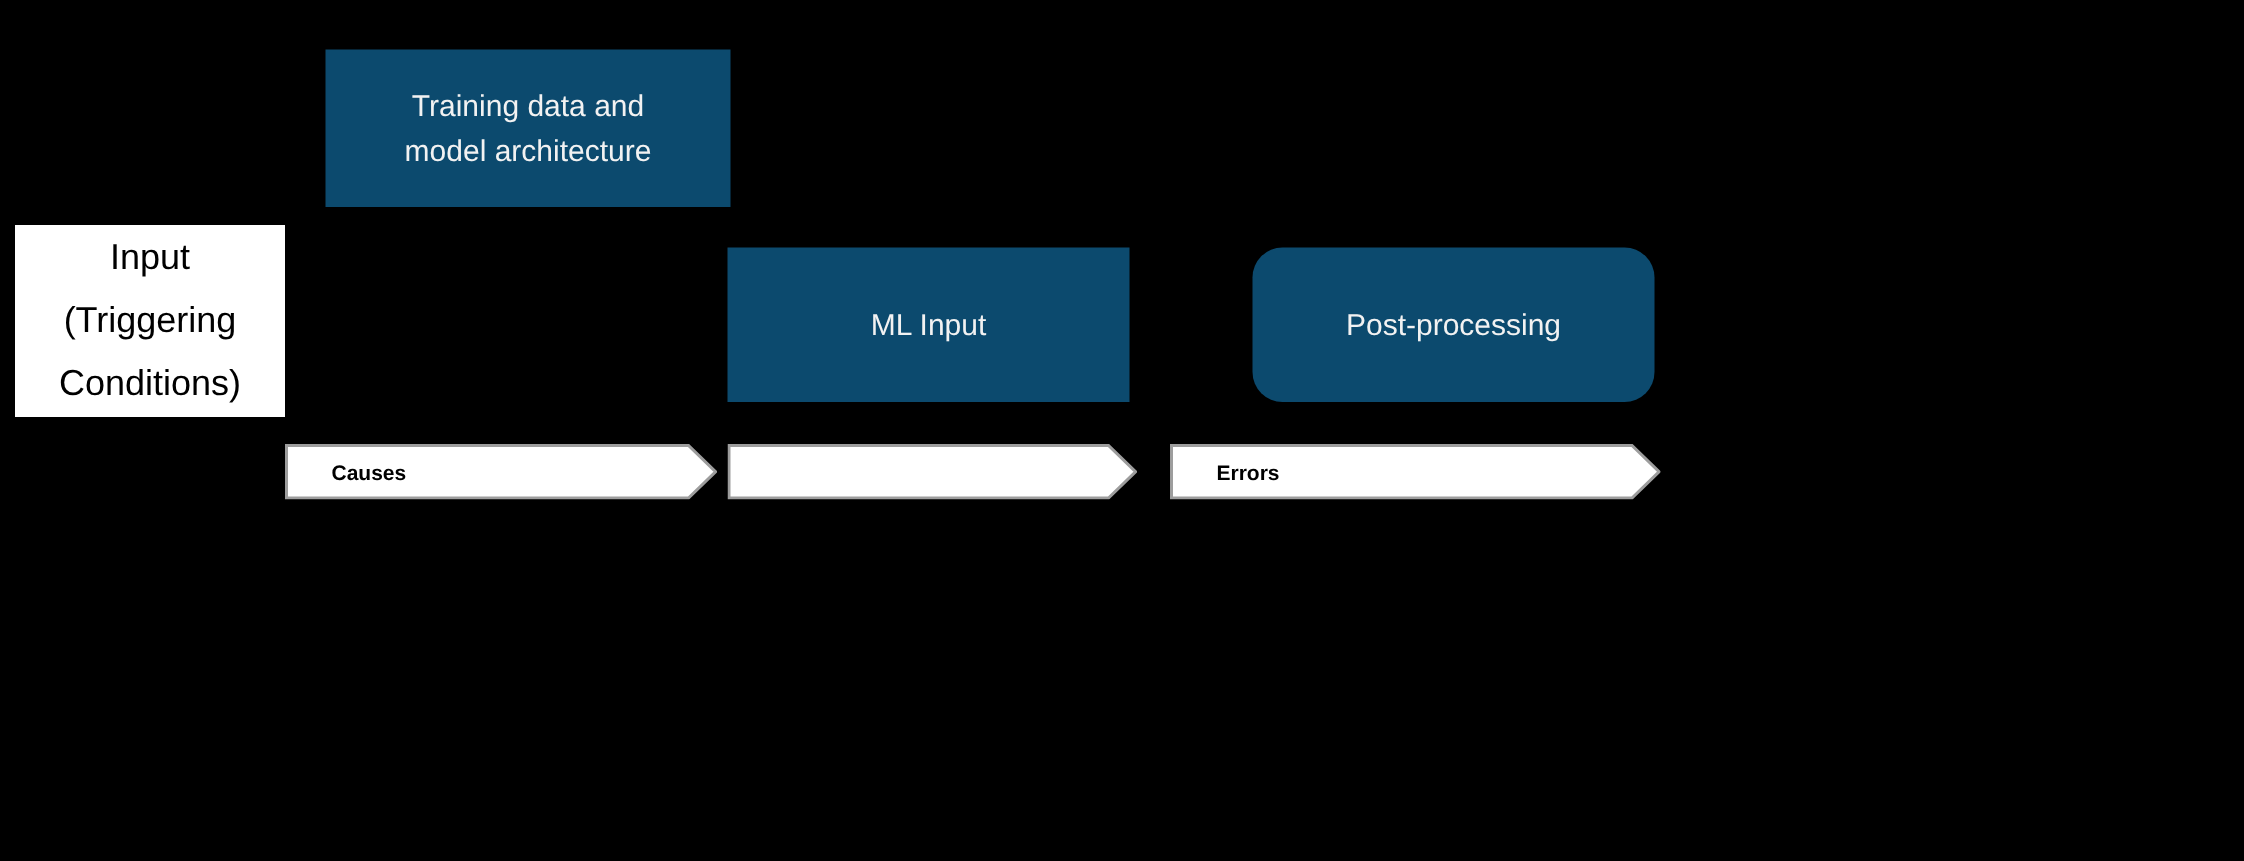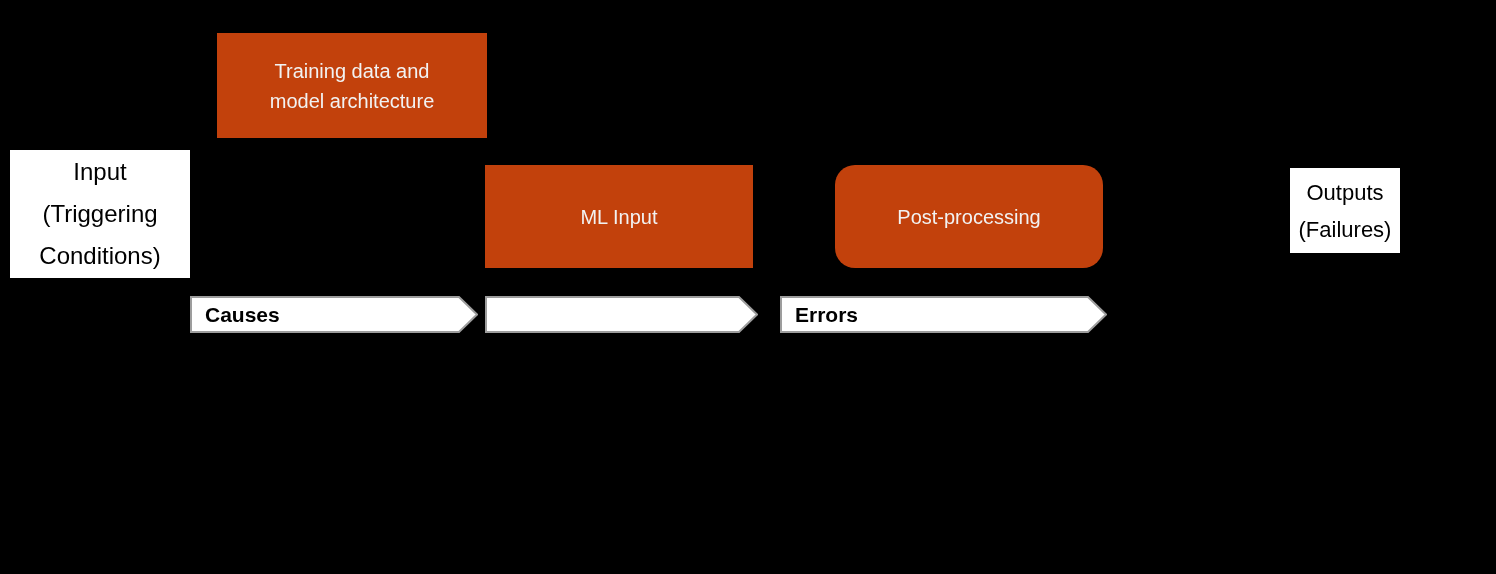--- a/index.html
+++ b/index.html
@@ -17,21 +17,21 @@
   }
   .box {
     position: absolute;
     display: flex;
     align-items: center;
     justify-content: center;
     text-align: center;
     box-sizing: border-box;
   }
   .box.gray {
-    background: #c2410c;
+    background: #0c4a6e;
   }
   .box.white {
     background: #ffffff;
   }
   .box-label {
     white-space: pre-line;
     display: block;
   }
   .gray .box-label {
     color: #f2f2f2;
@@ -56,24 +56,24 @@
     height: 37px;
   }
   .arrow svg {
     position: absolute;
     left: 0;
     top: 0;
     display: block;
   }
   .arrow-label {
     position: absolute;
-    left: 15px;
+    left: 31px;
     top: 50%;
     transform: translateY(-50%);
-    font-size: 21px;
+    font-size: 14px;
     font-weight: 700;
     color: #000000;
     white-space: nowrap;
   }
 </style>
 </head>
 <body>
 
 <div class="stage">
 
@@ -89,24 +89,20 @@
   </div>
 
   <div class="box gray" id="ml-model-box" style="left:485px; top:165px; width:268px; height:103px;">
     <span class="box-label">ML Input</span>
   </div>
 
   <div class="box gray" id="post-processing-box" style="left:835px; top:165px; width:268px; height:103px;border-radius:20px;">
     <span class="box-label">Post-processing</span>
   </div>
 
-  <div class="box white" id="outputs-box" style="left:1290px; top:168px; width:110px; height:85px;">
-    <span class="box-label">Outputs
-(Failures)</span>
-  </div>
 
   <div class="arrow" style="left:190px; top:296px; width:288px;">
     <svg width="288" height="37" viewBox="0 0 288 37">
       <polygon points="1,1 269,1 287,18.5 269,36 1,36" fill="#ffffff" stroke="#9d9d9d" stroke-width="2"></polygon>
     </svg>
     <span class="arrow-label">Causes</span>
   </div>
 
   <div class="arrow" style="left:485px; top:296px; width:273px;">
     <svg width="273" height="37" viewBox="0 0 273 37">

